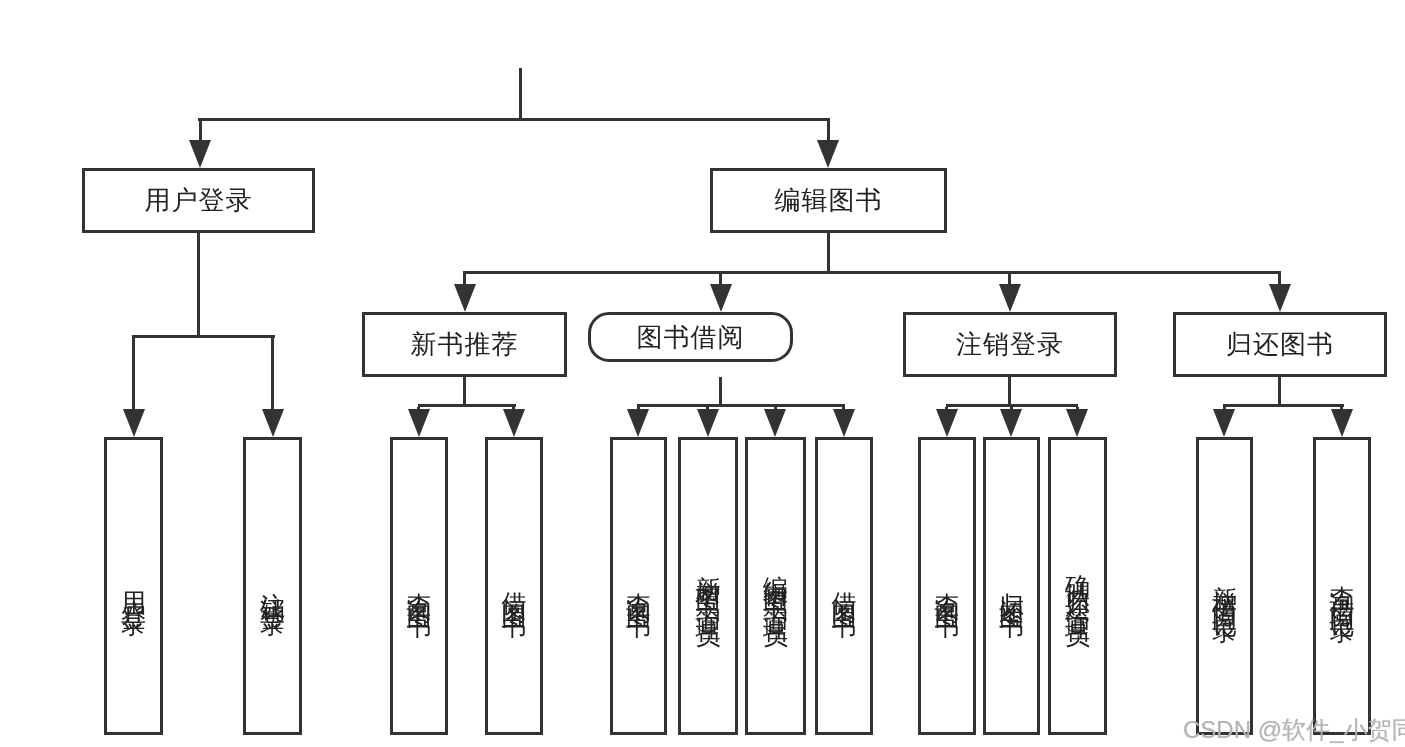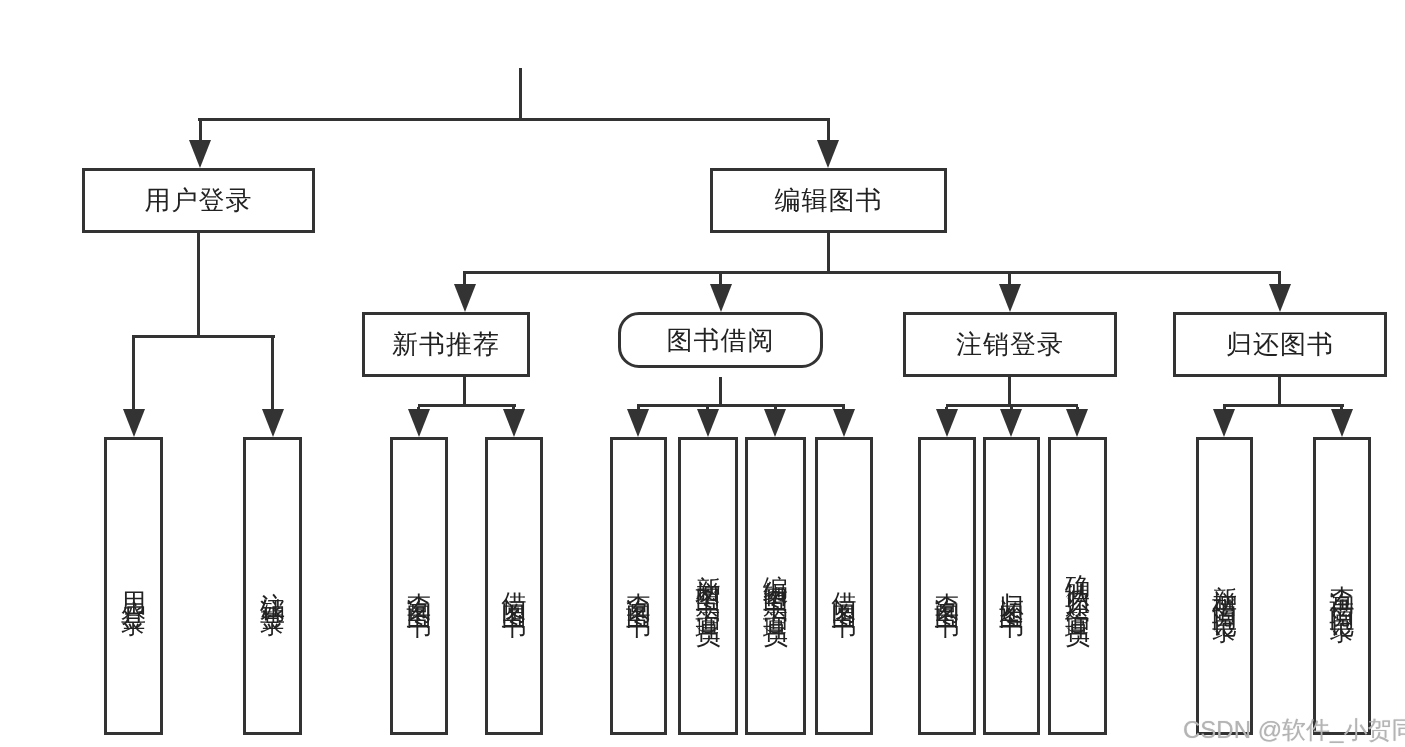--- a/index.html
+++ b/index.html
@@ -72,24 +72,24 @@
 <div class="canvas">
 
 
   <div class="hbox mid-box" style="left:82px;top:168px;width:233px;height:65px;">
     <span>用户登录</span>
   </div>
   <div class="hbox mid-box" style="left:710px;top:168px;width:237px;height:65px;">
     <span>编辑图书</span>
   </div>
 
-  <div class="hbox mid-box" style="left:362px;top:312px;width:168px;height:65px;">
+  <div class="hbox mid-box" style="left:362px;top:312px;width:205px;height:65px;">
     <span>新书推荐</span>
   </div>
-  <div class="hbox mid-box" style="left:618px;top:312px;width:205px;height:56px;border-radius:21px;">
+  <div class="hbox mid-box" style="left:588px;top:312px;width:205px;height:50px;border-radius:21px;">
     <span>图书借阅</span>
   </div>
   <div class="hbox mid-box" style="left:903px;top:312px;width:214px;height:65px;">
     <span>注销登录</span>
   </div>
   <div class="hbox mid-box" style="left:1173px;top:312px;width:214px;height:65px;">
     <span>归还图书</span>
   </div>
 
   <div class="vbox" style="left:104px;top:437px;width:59px;height:298px;">

